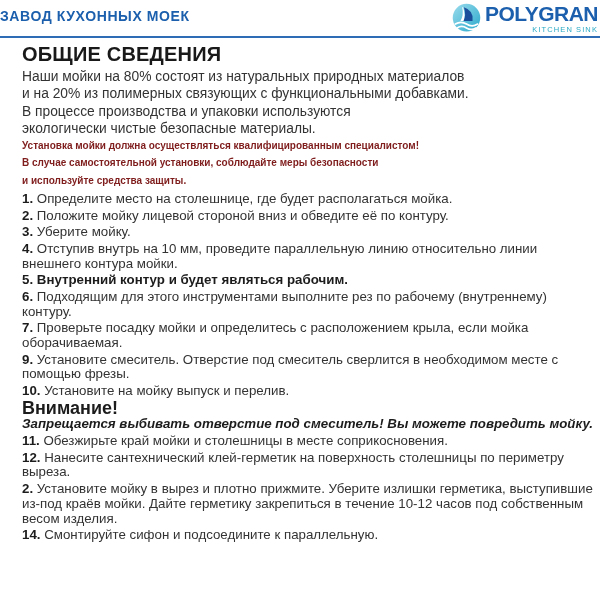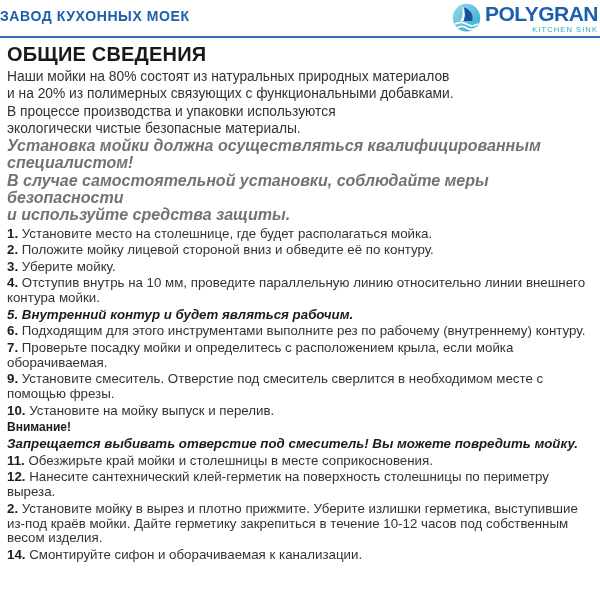--- a/index.html
+++ b/index.html
@@ -36,50 +36,50 @@
     color: #1b5fad;
   }
   .brand-tagline {
     font-size: 7.5px; font-weight: normal;
     letter-spacing: 1.1px;
     color: #2aa9c4;
     margin-top: 1px;
   }
   .divider { height: 2px; background: #2e6cb5; }
   
-  .content { padding: 0 7px; }
+  .content { padding: 0 7px; margin-left: 15px; }
   h2 {
     font-size: 20px; font-weight: bold;
     color: #191919;
     letter-spacing: 0.2px;
     margin: 5px 0 2px 0;
     line-height: 23px;
   }
   .para {
     font-size: 13.8px; line-height: 17.3px;
     color: #333333;
     white-space: pre-line;
   }
   .intro {
-    font-size: 16px; line-height: 17.3px;
-    font-weight: bold; font-style: italic;
-    color: #737373;
+    font-size: 10px; line-height: 17.3px;
+    font-weight: bold; 
+    color: #7f1d1d;
     white-space: pre-line;
     margin-bottom: 3px;
   }
   .steps { margin-top: 2px; }
   .step {
     font-size: 13.3px; line-height: 14.8px;
     color: #333333;
     margin-bottom: 1.8px;
   }
   .step .num { font-weight: bold; color: #1c1c1c; }
-  .step.em { font-weight: bold; font-style: italic; color: #1c1c1c; }
+  .step.em { font-weight: bold; color: #1c1c1c; }
   .attn-label {
-    font-size: 12px; line-height: 14.8px;
+    font-size: 18px; line-height: 14.8px;
     font-weight: bold; color: #1c1c1c;
     margin-bottom: 1.8px;
   }
   .attn-text {
     font-size: 13.3px; line-height: 14.8px;
     font-weight: bold; font-style: italic; color: #1c1c1c;
     margin-bottom: 1.8px;
   }
 </style>
 </head>
@@ -121,36 +121,36 @@
 В процессе производства и упаковки используются
 экологически чистые безопасные материалы.</p>
     </section>
 
     <section>
       <p class="intro">Установка мойки должна осуществляться квалифицированным специалистом!
 В случае самостоятельной установки, соблюдайте меры безопасности
 и используйте средства защиты.</p>
 
       <div class="steps">
-          <div class="step"><span class="num">1. </span><span>Установите место на столешнице, где будет располагаться мойка.</span></div>
+          <div class="step"><span class="num">1. </span><span>Определите место на столешнице, где будет располагаться мойка.</span></div>
           <div class="step"><span class="num">2. </span><span>Положите мойку лицевой стороной вниз и обведите её по контуру.</span></div>
           <div class="step"><span class="num">3. </span><span>Уберите мойку.</span></div>
           <div class="step"><span class="num">4. </span><span>Отступив внутрь на 10 мм, проведите параллельную линию относительно линии внешнего контура мойки.</span></div>
           <div class="step em"><span class="num">5. </span><span>Внутренний контур и будет являться рабочим.</span></div>
           <div class="step"><span class="num">6. </span><span>Подходящим для этого инструментами выполните рез по рабочему (внутреннему) контуру.</span></div>
           <div class="step"><span class="num">7. </span><span>Проверьте посадку мойки и определитесь с расположением крыла, если мойка оборачиваемая.</span></div>
           <div class="step"><span class="num">9. </span><span>Установите смеситель. Отверстие под смеситель сверлится в необходимом месте с помощью фрезы.</span></div>
           <div class="step"><span class="num">10. </span><span>Установите на мойку выпуск и перелив.</span></div>
         </div>
 
       <div class="attn-label">Внимание!</div>
       <div class="attn-text">Запрещается выбивать отверстие под смеситель! Вы можете повредить мойку.</div>
 
       <div class="steps">
           <div class="step"><span class="num">11. </span><span>Обезжирьте край мойки и столешницы в месте соприкосновения.</span></div>
           <div class="step"><span class="num">12. </span><span>Нанесите сантехнический клей-герметик на поверхность столешницы по периметру выреза.</span></div>
           <div class="step"><span class="num">2. </span><span>Установите мойку в вырез и плотно прижмите. Уберите излишки герметика, выступившие из-под краёв мойки. Дайте герметику закрепиться в течение 10-12 часов под собственным весом изделия.</span></div>
-          <div class="step"><span class="num">14. </span><span>Смонтируйте сифон и оборачиваемая к канализации.</span></div>
+          <div class="step"><span class="num">14. </span><span>Смонтируйте сифон и подсоедините к параллельную.</span></div>
         </div>
     </section>
 
   </div>
 </div>
 
 </body></html>

